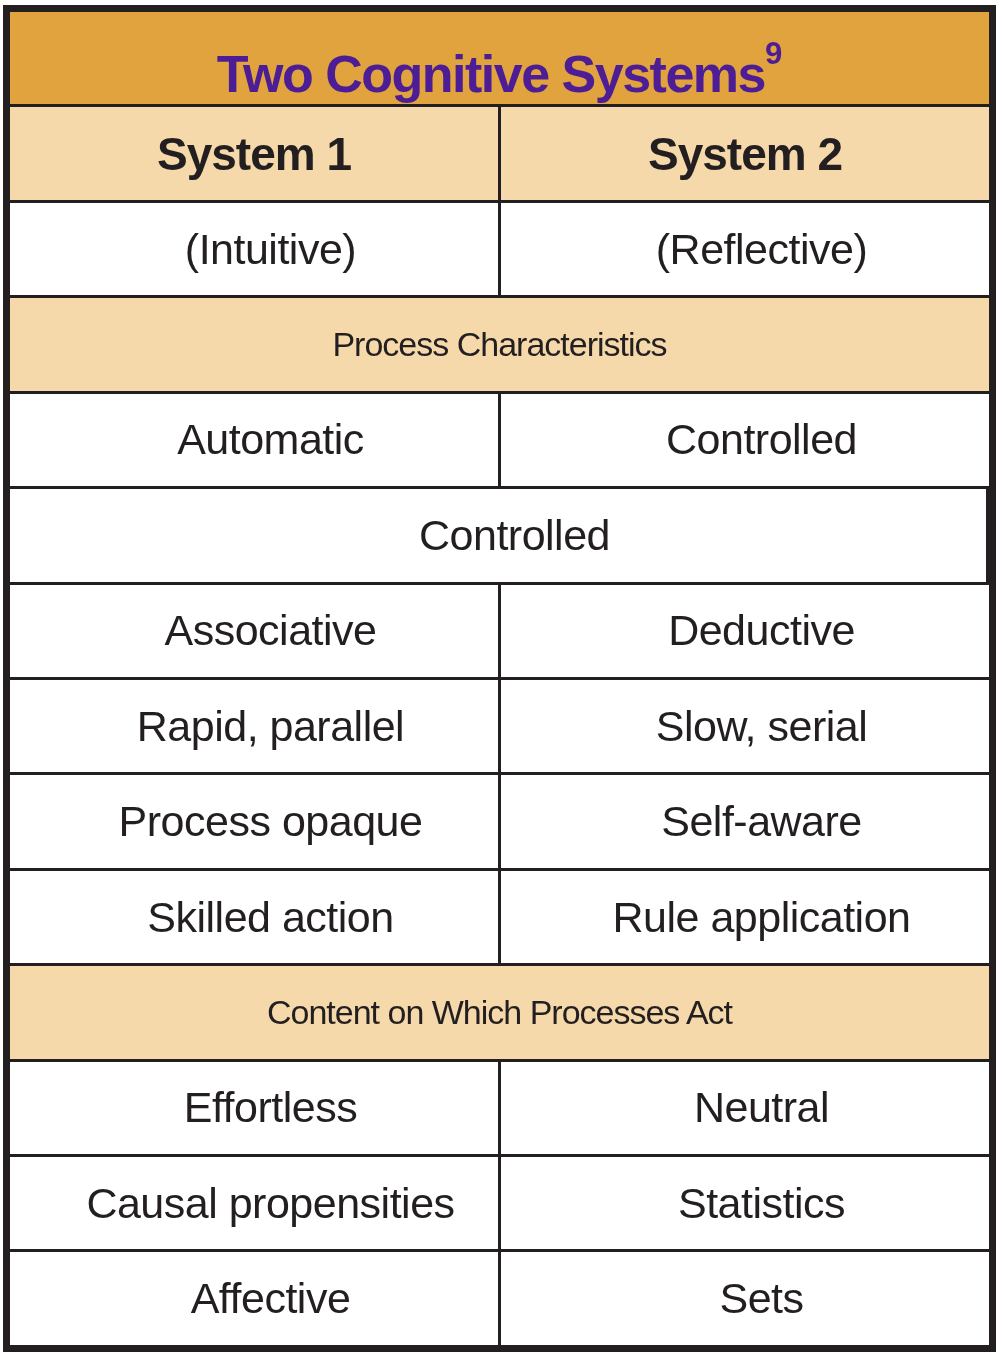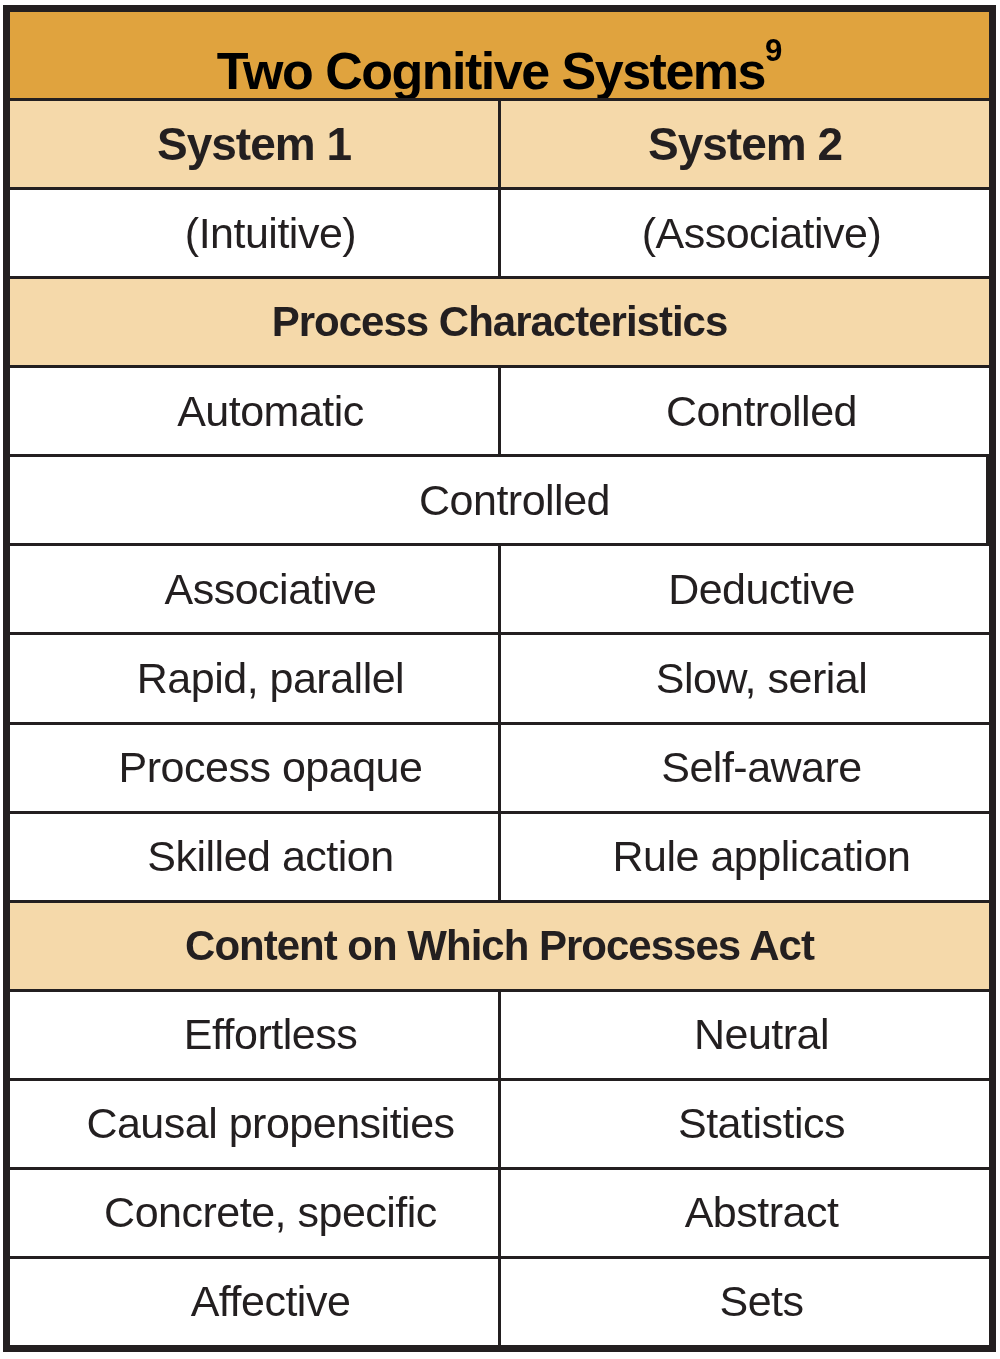--- a/index.html
+++ b/index.html
@@ -37,41 +37,41 @@
     flex:1 1 0;
     display:flex; align-items:center; justify-content:center;
     padding:0 10px;
     text-align:center;
     overflow:hidden;
   }
   .split .cell:first-child{ border-right:3px solid var(--border); }
 
   .title-row{ background:var(--title-bg); }
   .title-text{
-    color:#000000;
+    color:#4c1d95;
     font-weight:bold;
     font-size:52px;
     letter-spacing:-1.5px;
     line-height:1;
     margin-top:22px;
   }
   .title-text sup{
     font-size:60%;
     vertical-align:28px;
     letter-spacing:0;
   }
   .peach{ background:var(--peach-bg); }
   .head{
     font-weight:bold;
     font-size:46px;
     letter-spacing:-1px;
   }
   .section-head{
-    font-weight:bold;
-    font-size:42px;
+    font-weight:normal;
+    font-size:34px;
     letter-spacing:-1px;
   }
   .body-cell{
     font-size:43px;
     letter-spacing:-0.5px;
     margin-left:33px;
   }
 </style>
 </head>
 <body>
@@ -85,21 +85,21 @@
       </div>
     </div>
 
     <div class="row split peach">
       <div class="cell head">System 1</div>
       <div class="cell head">System 2</div>
     </div>
 
     <div class="row split">
       <div class="cell body-cell">(Intuitive)</div>
-      <div class="cell body-cell">(Associative)</div>
+      <div class="cell body-cell">(Reflective)</div>
     </div>
 
     <div class="row peach">
       <div class="cell section-head">Process Characteristics</div>
     </div>
 
     <div class="row split">
       <div class="cell body-cell">Automatic</div>
       <div class="cell body-cell">Controlled</div>
     </div>
@@ -129,22 +129,18 @@
 
     <div class="row split">
       <div class="cell body-cell">Effortless</div>
       <div class="cell body-cell">Neutral</div>
     </div>
     <div class="row split">
       <div class="cell body-cell">Causal propensities</div>
       <div class="cell body-cell">Statistics</div>
     </div>
     <div class="row split">
-      <div class="cell body-cell">Concrete, specific</div>
-      <div class="cell body-cell">Abstract</div>
-    </div>
-    <div class="row split">
       <div class="cell body-cell">Affective</div>
       <div class="cell body-cell">Sets</div>
     </div>
 
   </div>
 </div>
 
 </body></html>

